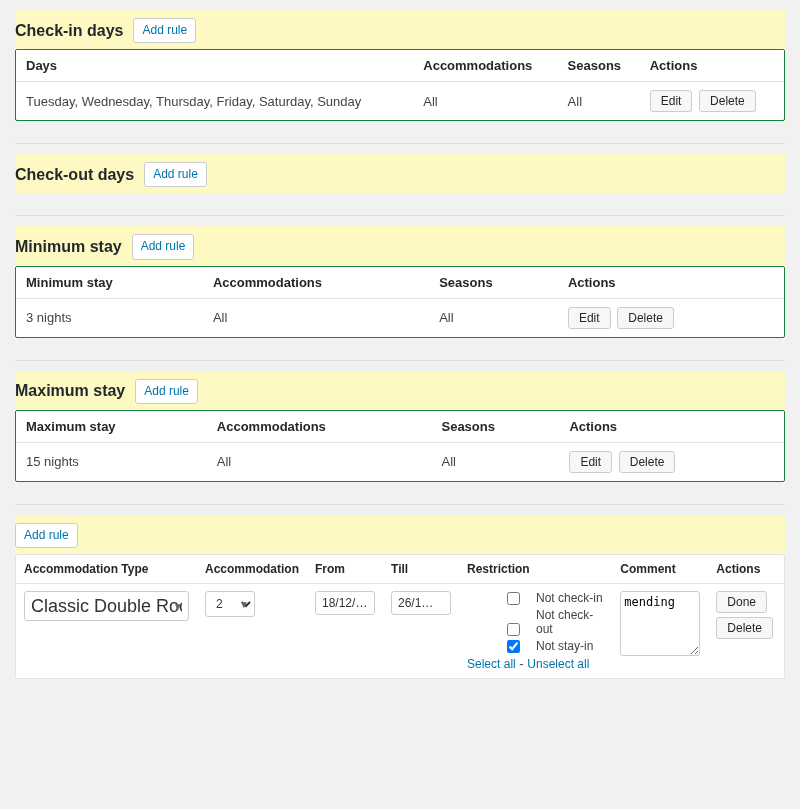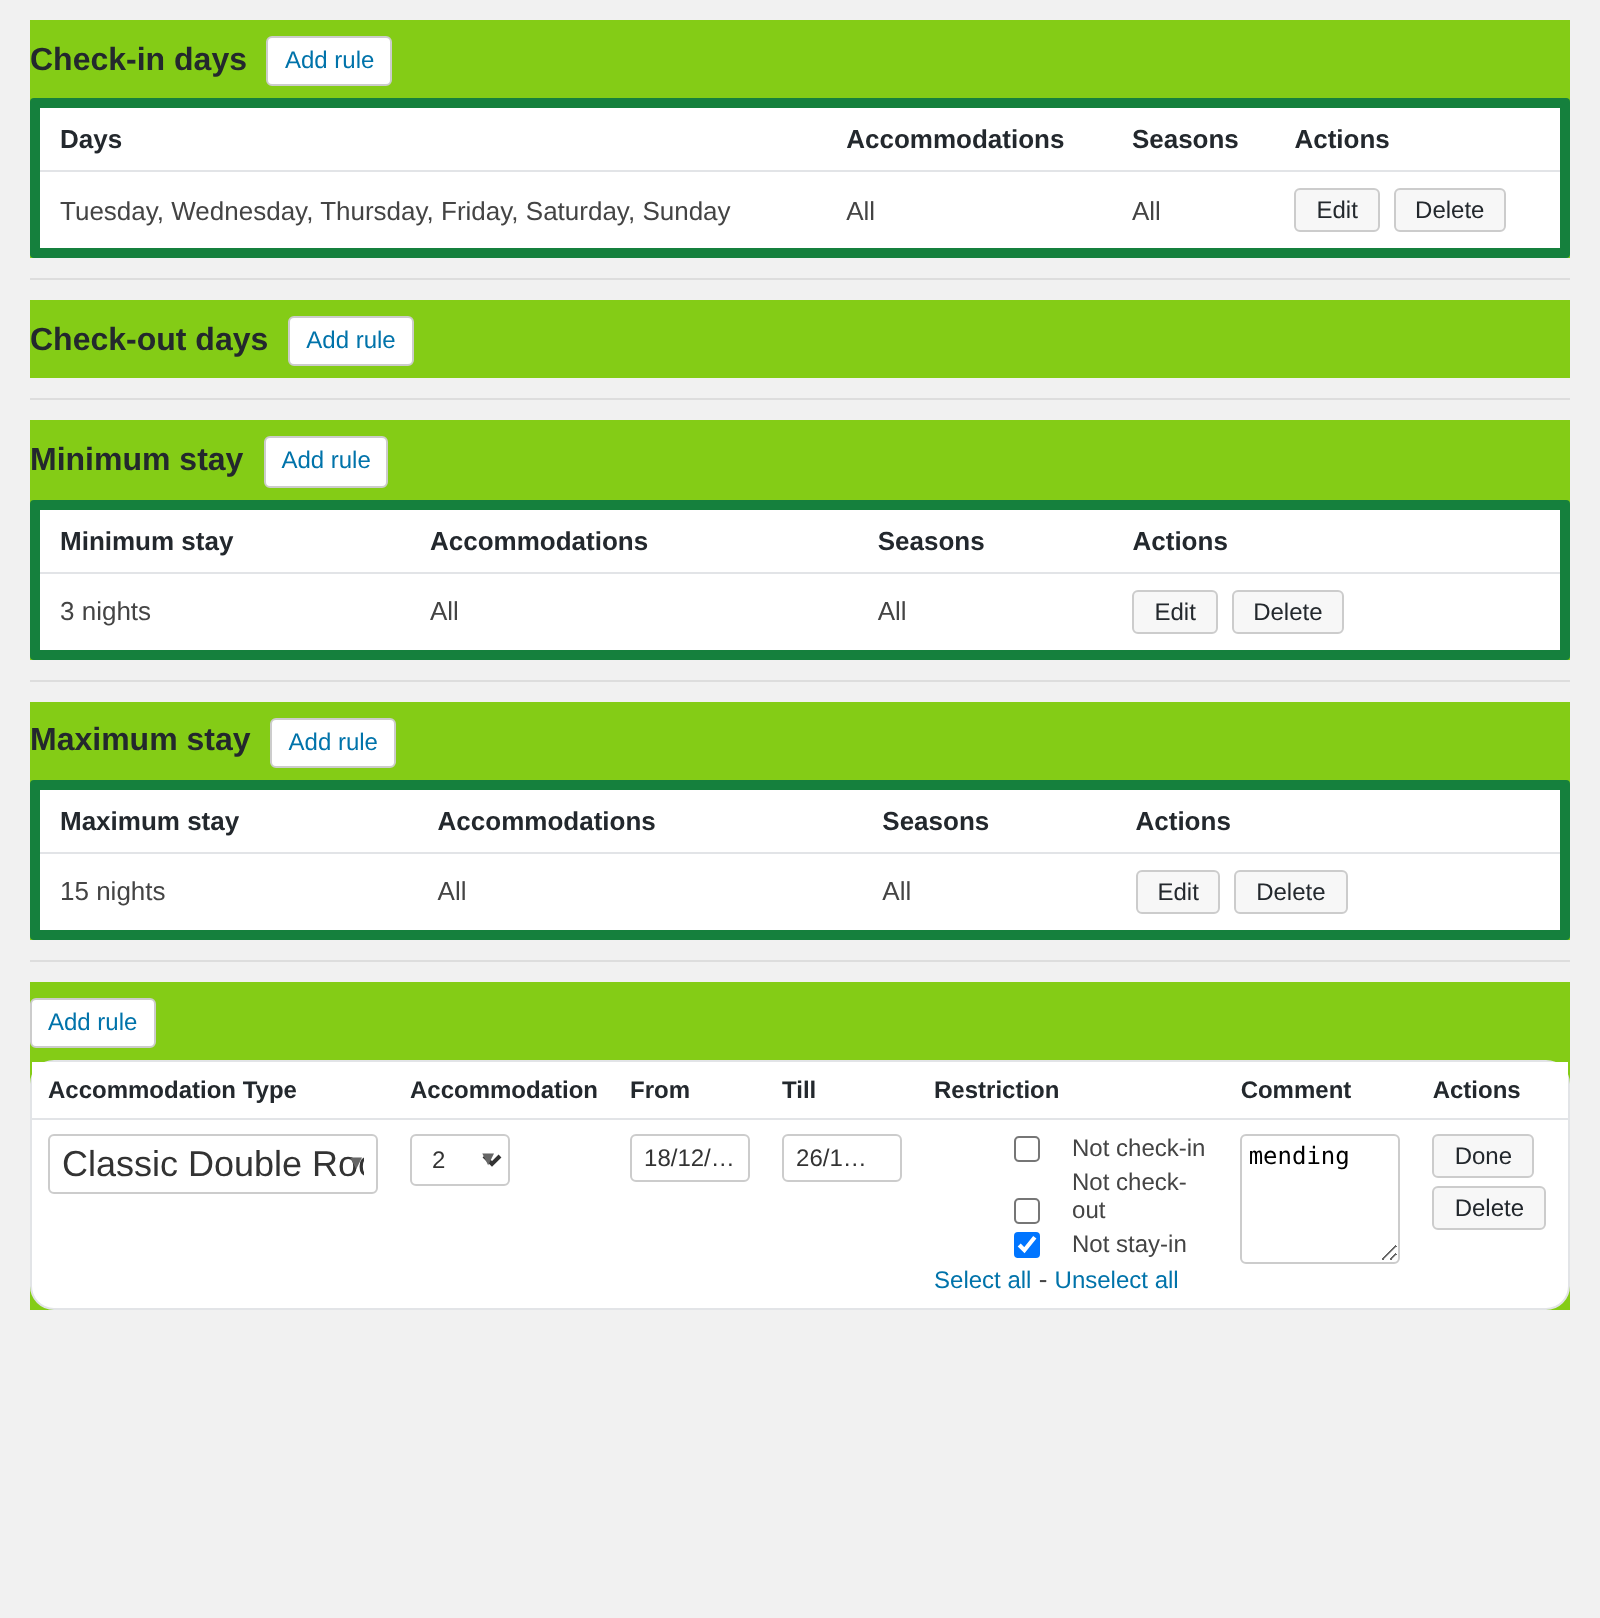--- a/index.html
+++ b/index.html
@@ -9,22 +9,22 @@
       color: #333;
       background: #f1f1f1;
       width: 800px;
     }
     .page-wrap {
       background: #f1f1f1;
       padding: 10px 15px;
       width: 800px;
     }
     .section {
-      margin-bottom: 10px;
-      background: #84cc16;
+      margin-bottom: 22px;
+      background: #fef9c3;
     }
     .section-header {
       display: flex;
       align-items: center;
       gap: 10px;
       padding: 8px 0 6px 0;
     }
     .section-title {
       font-size: 16px;
       font-weight: 600;
@@ -35,21 +35,21 @@
       border: 1px solid #ccc;
       border-radius: 3px;
       color: #0073aa;
       font-size: 12px;
       padding: 2px 8px;
       cursor: pointer;
       line-height: 1.6;
     }
     .table-container {
       background: #fff;
-      border: 5px solid #15803d;
+      border: 1px solid #15803d;
       border-radius: 2px;
       margin-bottom: 6px;
     }
     table {
       width: 100%;
       border-collapse: collapse;
     }
     thead tr {
       border-bottom: 1px solid #e2e4e7;
     }
@@ -85,21 +85,21 @@
     }
     .divider {
       border: none;
       border-top: 1px solid #ddd;
       margin: 4px 0 10px 0;
     }
     
     .block-table-container {
       background: #fff;
       border: 1px solid #e2e4e7;
-      border-radius: 12px;
+      border-radius: 2px;
     }
     .block-table th {
       font-size: 12px;
       font-weight: 600;
       padding: 7px 8px;
       color: #23282d;
     }
     .block-table td {
       padding: 7px 8px;
       vertical-align: top;

